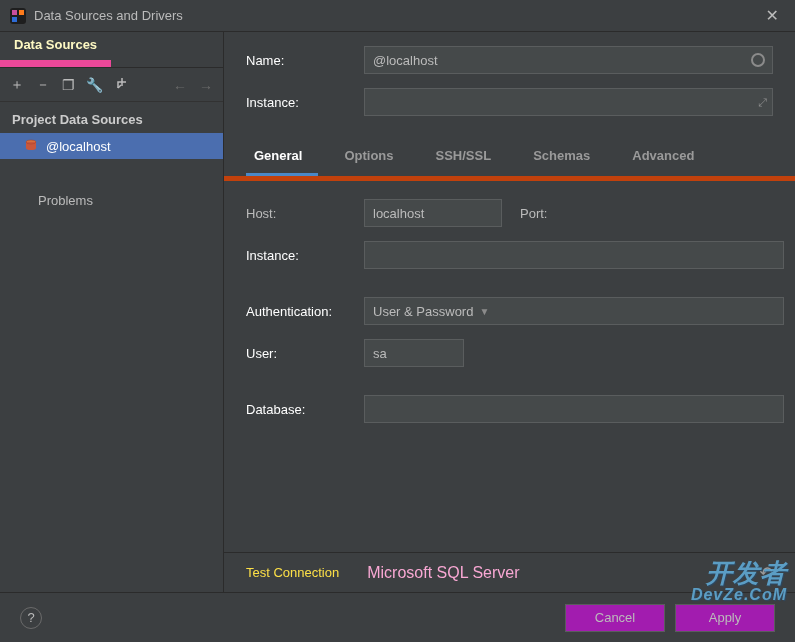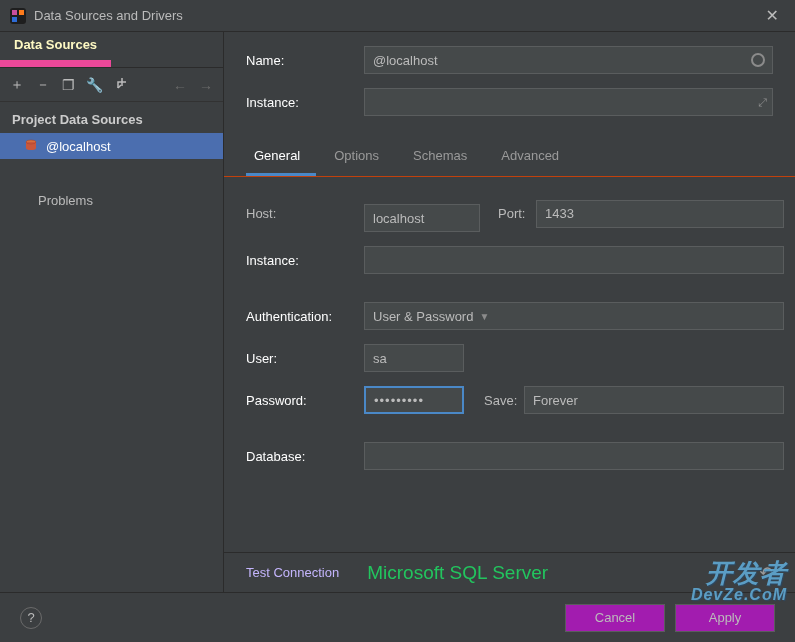--- a/index.html
+++ b/index.html
@@ -31,35 +31,35 @@
   .form-row { display: flex; align-items: center; margin-bottom: 14px; }
   .form-label { width: 118px; color: #ffffff; }
   .text-input { background: #45494a; border: 1px solid #5a5d5e; color: #bbbbbb; height: 28px; padding: 0 8px; font-size: 13px; outline: none; }
   .text-input.long { flex: 1; }
   .text-input.focus { border: 2px solid #4a88c7; }
   .name-input-wrap { position: relative; flex: 1; display: flex; }
   .name-input-wrap .circle { position: absolute; right: 8px; top: 50%; transform: translateY(-50%); width: 14px; height: 14px; border: 2px solid #8b8b8b; border-radius: 50%; }
   .comment-wrap { position: relative; flex: 1; display: flex; }
   .comment-wrap .expand { position: absolute; right: 6px; top: 50%; transform: translateY(-50%); color: #8b8b8b; font-size: 11px; }
 
-  .detail-tabs { display: flex; padding-left: 22px; border-bottom: 1px solid #c2410c; gap: 0; }
+  .detail-tabs { display: flex; padding-left: 22px; border-bottom: 5px solid #c2410c; gap: 8px; font-weight: bold; }
   .detail-tab { padding: 10px 16px 10px 8px; margin-right: 10px; color: #9a9a9a; cursor: pointer; }
   .detail-tab.active { color: #ffffff; border-bottom: 3px solid #4a88c7; }
 
   .detail-body { padding: 18px 11px 10px 22px; overflow: hidden; flex: 1; }
   .host-row { display: flex; align-items: center; margin-bottom: 14px; }
   .host-row .lbl { width: 118px; }
   .host-row .port-lbl { width: 56px; padding-left: 18px; }
   .select-input { background: #45494a; border: 1px solid #5a5d5e; color: #bbbbbb; height: 28px; padding: 0 8px; display: flex; align-items: center; cursor: pointer; }
   .chev { color: #8b8b8b; font-size: 10px; margin-left: 6px; }
   .pw-row .save-lbl { width: 60px; padding-left: 20px; }
 
   .footer-links { height: 40px; display: flex; align-items: center; padding: 0 22px; border-top: 1px solid #2b2b2b; }
-  .footer-links .link { color: #c4b5fd; cursor: pointer; margin-right: 28px; font-size: 13px; }
-  .footer-links .driver-name { color: #22c55e; font-size: 19px; }
+  .footer-links .link { color: #fde047; cursor: pointer; margin-right: 28px; font-size: 13px; }
+  .footer-links .driver-name { color: #f9a8d4; font-size: 16px; }
   .footer-links .undo { margin-left: auto; color: #9a9a9a; font-size: 16px; cursor: pointer; }
 
   .bottom-bar { height: 50px; border-top: 1px solid #2b2b2b; display: flex; align-items: center; padding: 0 20px; }
   .help-icon { width: 22px; height: 22px; border: 1px solid #6a6a6a; border-radius: 50%; display: flex; align-items: center; justify-content: center; color: #bbbbbb; cursor: pointer; font-size: 13px; }
   .bottom-bar .spacer { flex: 1; }
   .btn { min-width: 90px; height: 28px; display: inline-flex; align-items: center; justify-content: center; border: 1px solid #5a5d5e; background: #a21caf; color: #bbbbbb; cursor: pointer; margin-left: 10px; font-size: 13px; }
   .btn.primary { background: #365880; border-color: #4a688c; color: #ffffff; min-width: 80px; }
   .btn.wide { min-width: 100px; }
 
   .watermark { position: absolute; right: 8px; bottom: 36px; color: #5fa8d3; font-size: 26px; font-weight: bold; font-style: italic; letter-spacing: 1px; text-shadow: 1px 1px 1px #2b4a66; opacity: 0.9; pointer-events: none; line-height: 22px; text-align: right;}
@@ -129,54 +129,46 @@
         <div class="comment-wrap">
           <input class="text-input long" value="" style="">
           <span class="expand">⤢</span>
         </div>
       </div>
     </div>
 
     <div class="detail-tabs">
       <div class="detail-tab active">General</div>
       <div class="detail-tab">Options</div>
+      <div class="detail-tab">SSH/SSL</div>
       <div class="detail-tab">Schemas</div>
       <div class="detail-tab">Advanced</div>
     </div>
 
     <div class="detail-body">
       <div class="host-row">
         <div class="lbl">Host:</div>
-        <input class="text-input" style="width: 116px; margin-top: 9px;" value="localhost">
+        <input class="text-input" style="width: 138px;" value="localhost">
         <div class="port-lbl">Port:</div>
-        <input class="text-input" style="flex: 1 1 0%;" value="1433">
       </div>
       <div class="form-row">
         <div class="form-label">Instance:</div>
         <input class="text-input long" value="" style="">
       </div>
       <div style="height:14px"></div>
       <div class="form-row">
         <div class="form-label">Authentication:</div>
         <div class="select-input" style="flex:1">
           <span>User &amp; Password</span>
           <span class="chev">▼</span>
         </div>
       </div>
       <div class="form-row">
         <div class="form-label">User:</div>
         <input class="text-input" style="width: 100px;" value="sa">
-      </div>
-      <div class="form-row pw-row">
-        <div class="form-label">Password:</div>
-        <input class="text-input focus" style="width: 100px; letter-spacing: 1px;" value="•••••••••">
-        <div class="save-lbl">Save:</div>
-        <div class="select-input" style="flex:1">
-          <span>Forever</span>
-        </div>
       </div>
       <div style="height:14px"></div>
       <div class="form-row">
         <div class="form-label">Database:</div>
         <input class="text-input long" value="" style="">
       </div>
       <div style="height:14px"></div>
     </div>
 
     <div class="footer-links">

